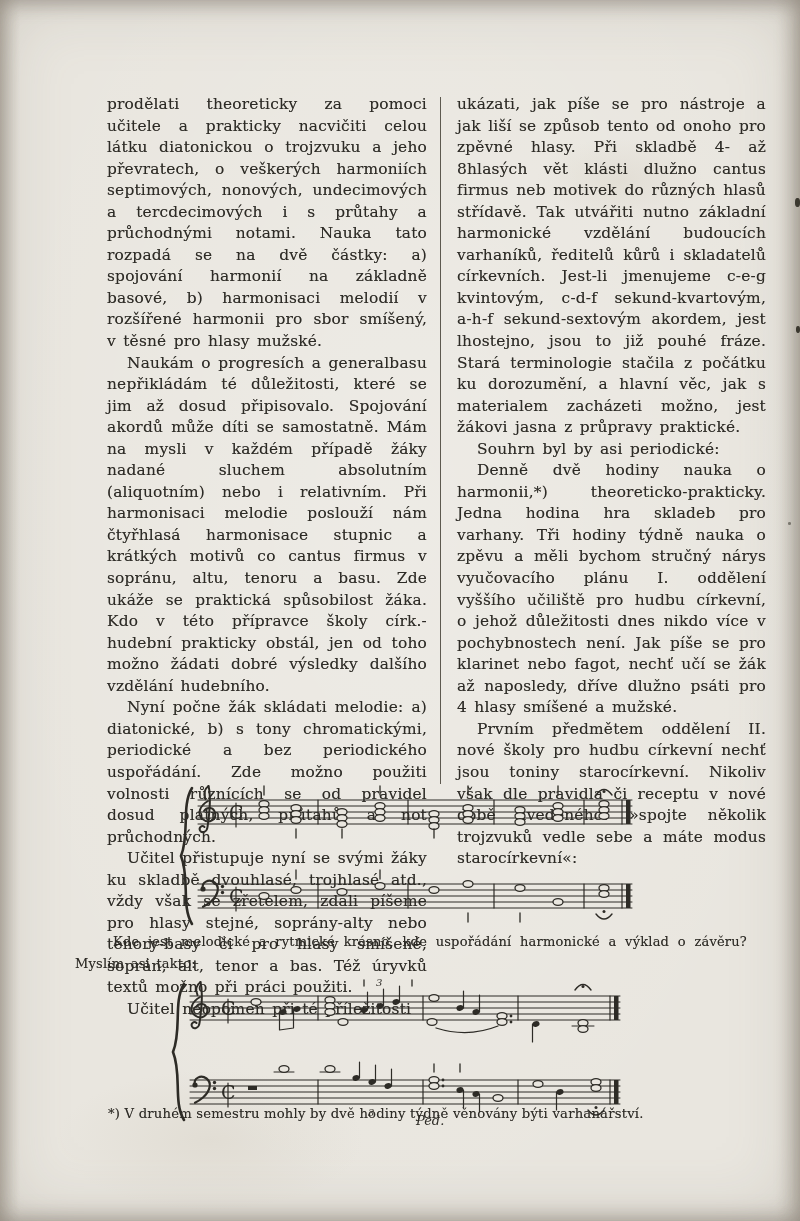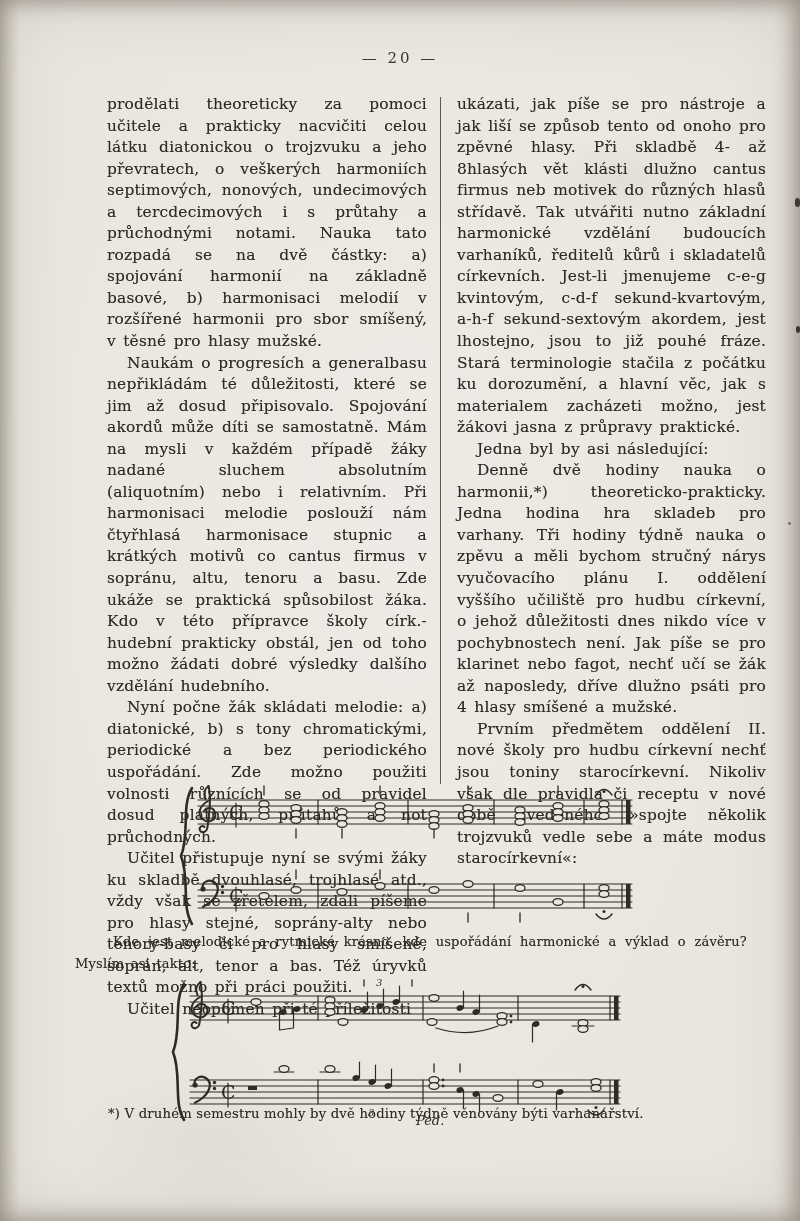--- a/index.html
+++ b/index.html
@@ -66,34 +66,33 @@
   .speck.s2{right:0;top:326px;width:4px;height:7px;}
   .speck.s3{right:9px;top:522px;width:3px;height:3px;opacity:.55;}
   svg .ink{stroke:#2d2b26;fill:none;stroke-linecap:round;}
   svg text{fill:#2d2b26;font-family:"DejaVu Serif","Liberation Serif",serif;}
 </style>
 </head>
 <body>
 
 <div class="page">
 
-  <div class="pagenum">— 20 —</div>
 
   <div class="cols">
     <div class="col-left">
       <p class="no-indent">prodělati theoreticky za pomoci učitele a prakticky nacvičiti celou látku diatonickou o trojzvuku a jeho převratech, o veškerých harmoniích septimových, nonových, undecimových a tercdecimových i s průtahy a průchodnými notami. Nauka tato rozpadá se na dvě částky: a) spojování harmonií na základně basové, b) harmonisaci melodií v rozšířené harmonii pro sbor smíšený, v těsné pro hlasy mužské.</p>
       <p>Naukám o progresích a generalbasu nepřikládám té důležitosti, které se jim až dosud připisovalo. Spojování akordů může díti se samostatně. Mám na mysli v každém případě žáky nadané sluchem absolutním (aliquotním) nebo i relativním. Při harmonisaci melodie poslouží nám čtyřhlasá harmonisace stupnic a krátkých motivů co cantus firmus v sopránu, altu, tenoru a basu. Zde ukáže se praktická spůsobilost žáka. Kdo v této přípravce školy círk.-hudební prakticky obstál, jen od toho možno žádati dobré výsledky dalšího vzdělání hudebního.</p>
       <p>Nyní počne žák skládati melodie: a) diatonické, b) s tony chromatickými, periodické a bez periodického uspořádání. Zde možno použiti volnosti různících se od pravidel dosud platných, průtahů a not průchodných.</p>
       <p>Učitel přistupuje nyní se svými žáky ku skladbě dvouhlasé, trojhlasé atd., vždy však se zřetelem, zdali píšeme pro hlasy stejné, soprány-alty nebo tenory-basy či pro hlasy smíšené, soprán, alt, tenor a bas. Též úryvků textů možno při práci použiti.</p>
       <p>Učitel neopomeň při té příležitosti</p>
     </div>
     <div class="col-divider"></div>
     <div class="col-right">
       <p class="no-indent">ukázati, jak píše se pro nástroje a jak liší se způsob tento od onoho pro zpěvné hlasy. Při skladbě 4- až 8hlasých vět klásti dlužno cantus firmus neb motivek do různých hlasů střídavě. Tak utvářiti nutno základní harmonické vzdělání budoucích varhaníků, ředitelů kůrů i skladatelů církevních. Jest-li jmenujeme c-e-g kvintovým, c-d-f sekund-kvartovým, a-h-f sekund-sextovým akordem, jest lhostejno, jsou to již pouhé fráze. Stará terminologie stačila z počátku ku dorozumění, a hlavní věc, jak s materialem zacházeti možno, jest žákovi jasna z průpravy praktické.</p>
-      <p>Jedna byl by asi následující:</p>
+      <p>Souhrn byl by asi periodické:</p>
       <p>Denně dvě hodiny nauka o harmonii,*) theoreticko-prakticky. Jedna hodina hra skladeb pro varhany. Tři hodiny týdně nauka o zpěvu a měli bychom stručný nárys vyučovacího plánu I. oddělení vyššího učiliště pro hudbu církevní, o jehož důležitosti dnes nikdo více v pochybnostech není. Jak píše se pro klarinet nebo fagot, nechť učí se žák až naposledy, dříve dlužno psáti pro 4 hlasy smíšené a mužské.</p>
       <p>Prvním předmětem oddělení II. nové školy pro hudbu církevní nechť jsou toniny starocírkevní. Nikoliv však dle pravidla či receptu v nové době uvedeného: »spojte několik trojzvuků vedle sebe a máte modus starocírkevní«:</p>
     </div>
   </div>
 
   <div class="music music-1">
     <svg width="470" height="152" viewBox="0 0 470 152">
 
       <path class="ink" stroke-width="2.6" d="M16,8 C5,26 14,54 5,76 C14,98 5,126 16,144"></path>
 

